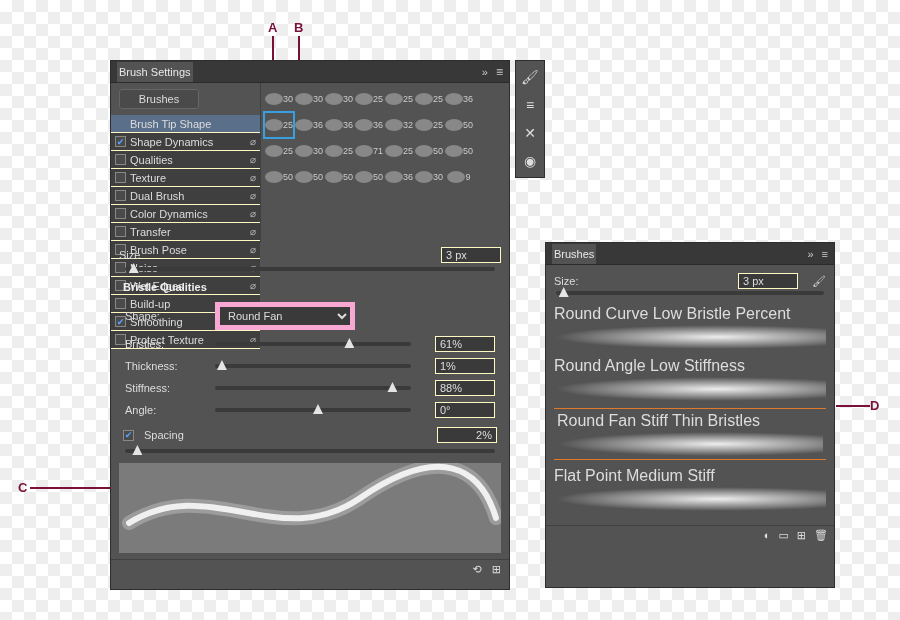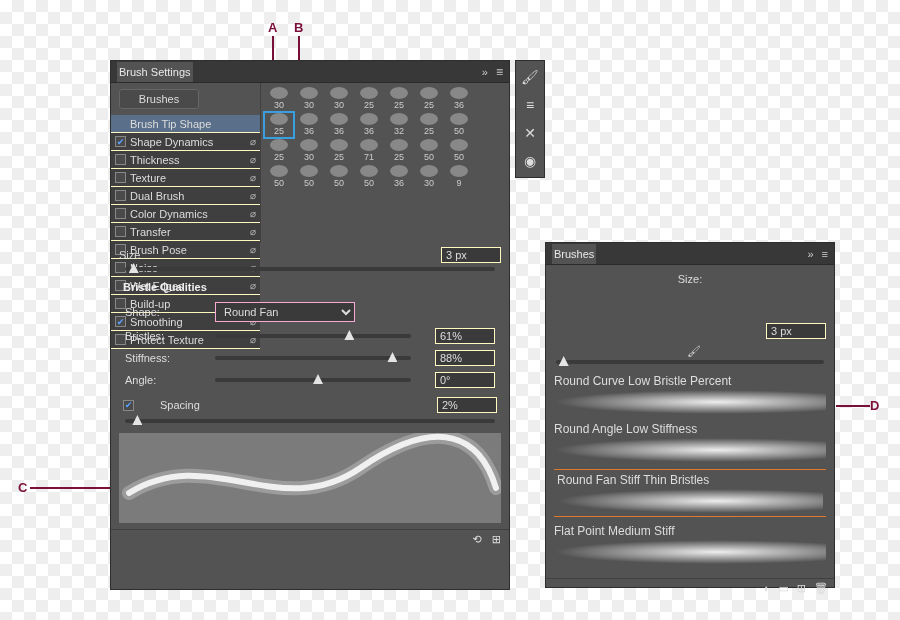--- a/index.html
+++ b/index.html
@@ -47,57 +47,57 @@
   .opt-row.sel { background: #5a6f8a; }
   .opt-row .lock { margin-left: auto; color: #bbb; font-size: 10px; }
   .chk { width: 11px; height: 11px; border: 1px solid #888; background: #4a4a4a;
          display: inline-flex; align-items: center; justify-content: center;
          font-size: 9px; color: #58a0ff; margin-right: 4px; }
   .chk.on::before { content: "✔"; }
   .chk.none { border: none; background: transparent; }
   .bs-right { flex: 1; padding: 4px; }
   .presets { display: grid; grid-template-columns: repeat(7, 28px); gap: 2px; }
   .preset {
-    height: 24px; display: flex; flex-direction: column; align-items: center;
-    justify-content: flex-start; font-size: 9px; color: #ccc; position: relative;
+    height: 24px; display: flex; flex-direction: row; align-items: center;
+    justify-content: center; font-size: 9px; color: #ccc; position: relative;
   }
   .preset .ico { width: 18px; height: 12px; background: #888; border-radius: 50%; margin-bottom: 1px;}
   .preset.sel { outline: 2px solid #3a9fe0; }
   .size-row { display: flex; align-items: center; padding: 4px 8px; gap: 6px; }
   .size-row label { flex: 0 0 44px; }
   .val-field { background: #3a3a3a; border: 1px solid #fef9c3; padding: 1px 4px; width: 60px; color: #ddd; }
   .slider-row { display: flex; align-items: center; padding: 3px 14px; gap: 24px; }
   .slider-row label { flex: 0 0 66px; }
   .mini-slider {
     position: relative; flex: 1; height: 4px; background: #3a3a3a; border-radius: 2px;
   }
   .mini-slider .thumb {
     position: absolute; top: -4px; width: 10px; height: 10px; background: #e4e4e4;
     clip-path: polygon(50% 0, 100% 100%, 0 100%);
   }
   .section-title { font-weight: bold; padding: 6px 12px; color: #eee; }
   .shape-select {
-    background: #3a3a3a; border: 1px solid #f9a8d4; color: #ddd; padding: 2px 4px;
+    background: #3a3a3a; border: 5px solid #f9a8d4; color: #ddd; padding: 2px 4px;
     width: 140px; font-size: 11px;
   }
-  .spacing-row { padding: 6px 12px; display: flex; align-items: center; gap: 22px; }
+  .spacing-row { padding: 6px 12px; display: flex; align-items: center; gap: 6px; text-align: right; }
   .brush-stroke-preview {
     margin: 6px 8px; height: 90px; background: #7b7b7b; position: relative; overflow: hidden;
   }
   .brush-stroke-preview svg { width: 100%; height: 100%; }
   .bs-bottom-icons { display:flex; gap:10px; justify-content:flex-end; padding: 3px 8px; border-top: 1px solid #404040; }
   
   #tool-col { left: 515px; top: 60px; width: 30px; display: flex; flex-direction: column; gap: 8px; align-items: center; padding: 6px 0; }
   #tool-col .tool { width: 20px; height: 20px; display: flex; align-items: center; justify-content: center; color: #ddd; font-size: 14px; }
   
   #brushes-panel { left: 545px; top: 242px; width: 290px; height: 346px; }
   .bp-body { padding: 6px 8px; }
   .stroke-list { margin-top: 6px; max-height: 230px; overflow: hidden; }
   .stroke-item { margin-bottom: 8px; }
-  .stroke-item .name { font-size: 12px; margin-bottom: 2px; color: #ddd; }
+  .stroke-item .name { font-size: 16px; margin-bottom: 2px; color: #ddd; }
   .stroke-item .swatch { height: 24px; background: radial-gradient(ellipse at 60% 50%, rgba(255,255,255,0.9), rgba(255,255,255,0.2) 55%, transparent 70%) , #535353; border-radius: 2px; }
   .stroke-item.sel { outline: 1px solid #e07a2a; padding: 3px; }
   .bp-bottom { display:flex; gap:8px; justify-content:flex-end; padding: 3px 6px; border-top: 1px solid #404040;}
   
   .callout-label {
     position: absolute; font-weight: bold; font-size: 13px; color: #7a0f3a;
   }
   .callout-line { position: absolute; background: #7a0f3a; }
 </style>
 </head>
@@ -129,21 +129,21 @@
               <span class="chk none"></span>
               <span>Brush Tip Shape</span>
             </div>
             <div class="opt-row">
               <span class="chk on"></span>
               <span>Shape Dynamics</span>
               <span class="lock">⌀</span>
             </div>
             <div class="opt-row">
               <span class="chk "></span>
-              <span>Thickness</span>
+              <span>Qualities</span>
               <span class="lock">⌀</span>
             </div>
             <div class="opt-row">
               <span class="chk "></span>
               <span>Texture</span>
               <span class="lock">⌀</span>
             </div>
             <div class="opt-row">
               <span class="chk "></span>
               <span>Dual Brush</span>
@@ -329,20 +329,27 @@
       </select>
     </div>
 
     <div id="sliders">
         <div class="slider-row">
           <label>Bristles:</label>
           <div class="mini-slider">
             <span class="thumb" style="left: 66%;"></span>
           </div>
           <div class="val-field">61%</div>
+        </div>
+        <div class="slider-row">
+          <label>Thickness:</label>
+          <div class="mini-slider">
+            <span class="thumb" style="left: 1%;"></span>
+          </div>
+          <div class="val-field">1%</div>
         </div>
         <div class="slider-row">
           <label>Stiffness:</label>
           <div class="mini-slider">
             <span class="thumb" style="left: 88%;"></span>
           </div>
           <div class="val-field">88%</div>
         </div>
         <div class="slider-row">
           <label>Angle:</label>
@@ -387,21 +394,21 @@
 
 <div id="brushes-panel" class="panel">
   <div class="panel-header">
     <div class="tab">Brushes</div>
     <div style="display:flex; gap:8px;">
       <span style="color:#ccc">»</span>
       <span style="color:#ccc">≡</span>
     </div>
   </div>
   <div class="bp-body">
-    <div class="size-row" style="padding:2px 0;flex-direction:column;">
+    <div class="size-row" style="padding:2px 0;">
       <label>Size:</label>
       <div class="val-field" style="margin-left:auto">3 px</div>
       <span style="margin-left:8px">🖌</span>
     </div>
     <div style="padding:0 2px 4px;">
         <div class="mini-slider">
           <span class="thumb" style="left:1%"></span>
         </div>
       </div>
     <div class="stroke-list" id="stroke-list">

